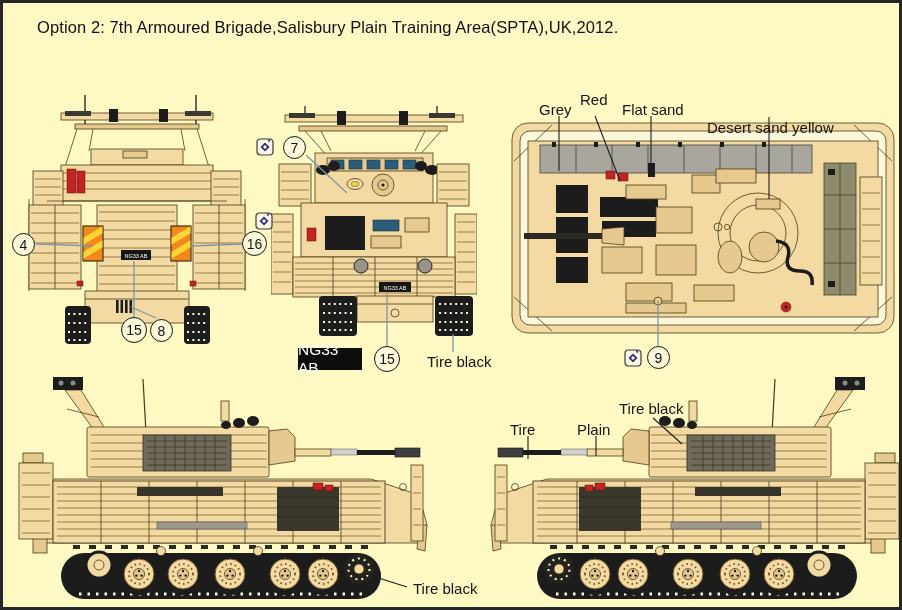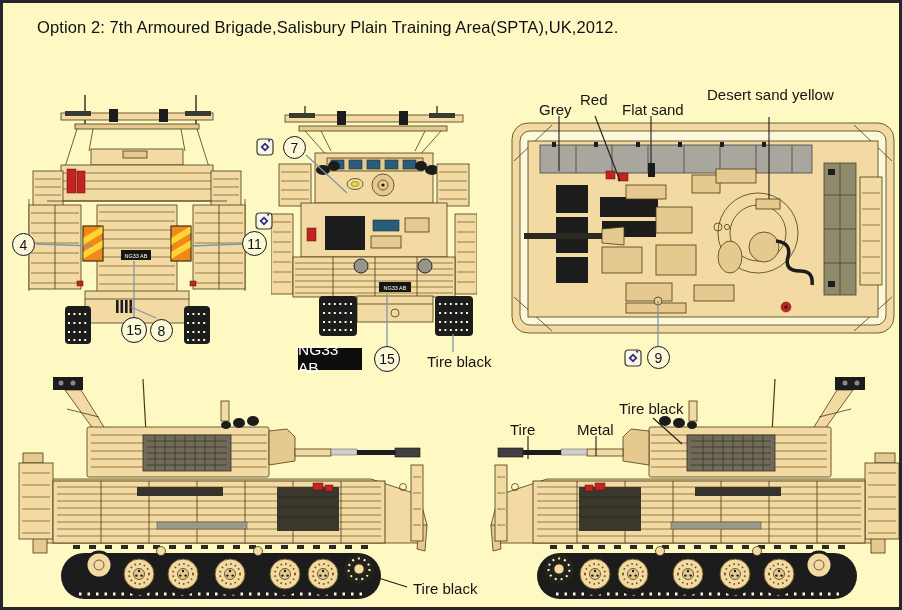--- a/index.html
+++ b/index.html
@@ -313,21 +313,21 @@
     <line class="ld" x1="592" y1="113" x2="617" y2="178"></line>
     <line class="ld" x1="648" y1="113" x2="648" y2="172"></line>
     <line class="ld" x1="766" y1="114" x2="766" y2="196"></line>
     <line class="ld" x1="404" y1="584" x2="363" y2="571"></line>
     <line class="ld" x1="525" y1="433" x2="525" y2="456"></line>
     <line class="ld" x1="593" y1="433" x2="593" y2="453"></line>
     <line class="ld" x1="650" y1="415" x2="679" y2="441"></line>
   </svg>
 
   <div class="co" style="left:9px;top:230px;width:21px;height:21px">4</div>
-  <div class="co" style="left:239px;top:228px;width:23px;height:23px">11</div>
+  <div class="co" style="left:239px;top:228px;width:23px;height:23px">16</div>
   <div class="co" style="left:118px;top:314px;width:24px;height:24px">15</div>
   <div class="co" style="left:147px;top:316px;width:21px;height:21px">8</div>
   <div class="co" style="left:280px;top:133px;width:21px;height:21px">7</div>
   <div class="co" style="left:371px;top:343px;width:24px;height:24px">15</div>
   <div class="co" style="left:644px;top:343px;width:21px;height:21px">9</div>
 
   <span class="decal" style="left:253px;top:134px">
     <svg width="19" height="19" viewBox="0 0 19 19">
       <rect x="1" y="2" width="16" height="16" rx="3.5" fill="#fbf7e2" stroke="#3a3a33" stroke-width="1.2"></rect>
       <path d="M9,5.5 L13.5,10 L9,14.5 L4.5,10 Z" fill="#2b2f80"></path>
@@ -348,22 +348,22 @@
       <rect x="1" y="2" width="16" height="16" rx="3.5" fill="#fbf7e2" stroke="#3a3a33" stroke-width="1.2"></rect>
       <path d="M9,5.5 L13.5,10 L9,14.5 L4.5,10 Z" fill="#2b2f80"></path>
       <path d="M9,8 L11,10 L9,12 L7,10 Z" fill="#ffffff"></path>
       <path d="M11.5,2.5 L14.5,2.5 L13.2,5.6 Z" fill="#2b2f80"></path>
     </svg>
   </span>
 
   <div class="lbl" style="left:536px;top:98px">Grey</div>
   <div class="lbl" style="left:577px;top:88px">Red</div>
   <div class="lbl" style="left:619px;top:98px">Flat sand</div>
-  <div class="lbl" style="left:704px;top:83px">Desert sand yellow</div>
+  <div class="lbl" style="left:704px;top:116px">Desert sand yellow</div>
   <div class="lbl" style="left:424px;top:350px">Tire black</div>
   <div class="lbl" style="left:410px;top:577px">Tire black</div>
   <div class="lbl" style="left:507px;top:418px">Tire</div>
-  <div class="lbl" style="left:574px;top:418px">Metal</div>
+  <div class="lbl" style="left:574px;top:418px">Plain</div>
   <div class="lbl" style="left:616px;top:397px">Tire black</div>
 
   <div class="plate" style="left:295px;top:345px;width:64px;height:22px">NG33 AB</div>
 
 </div>
 
 </body></html>

